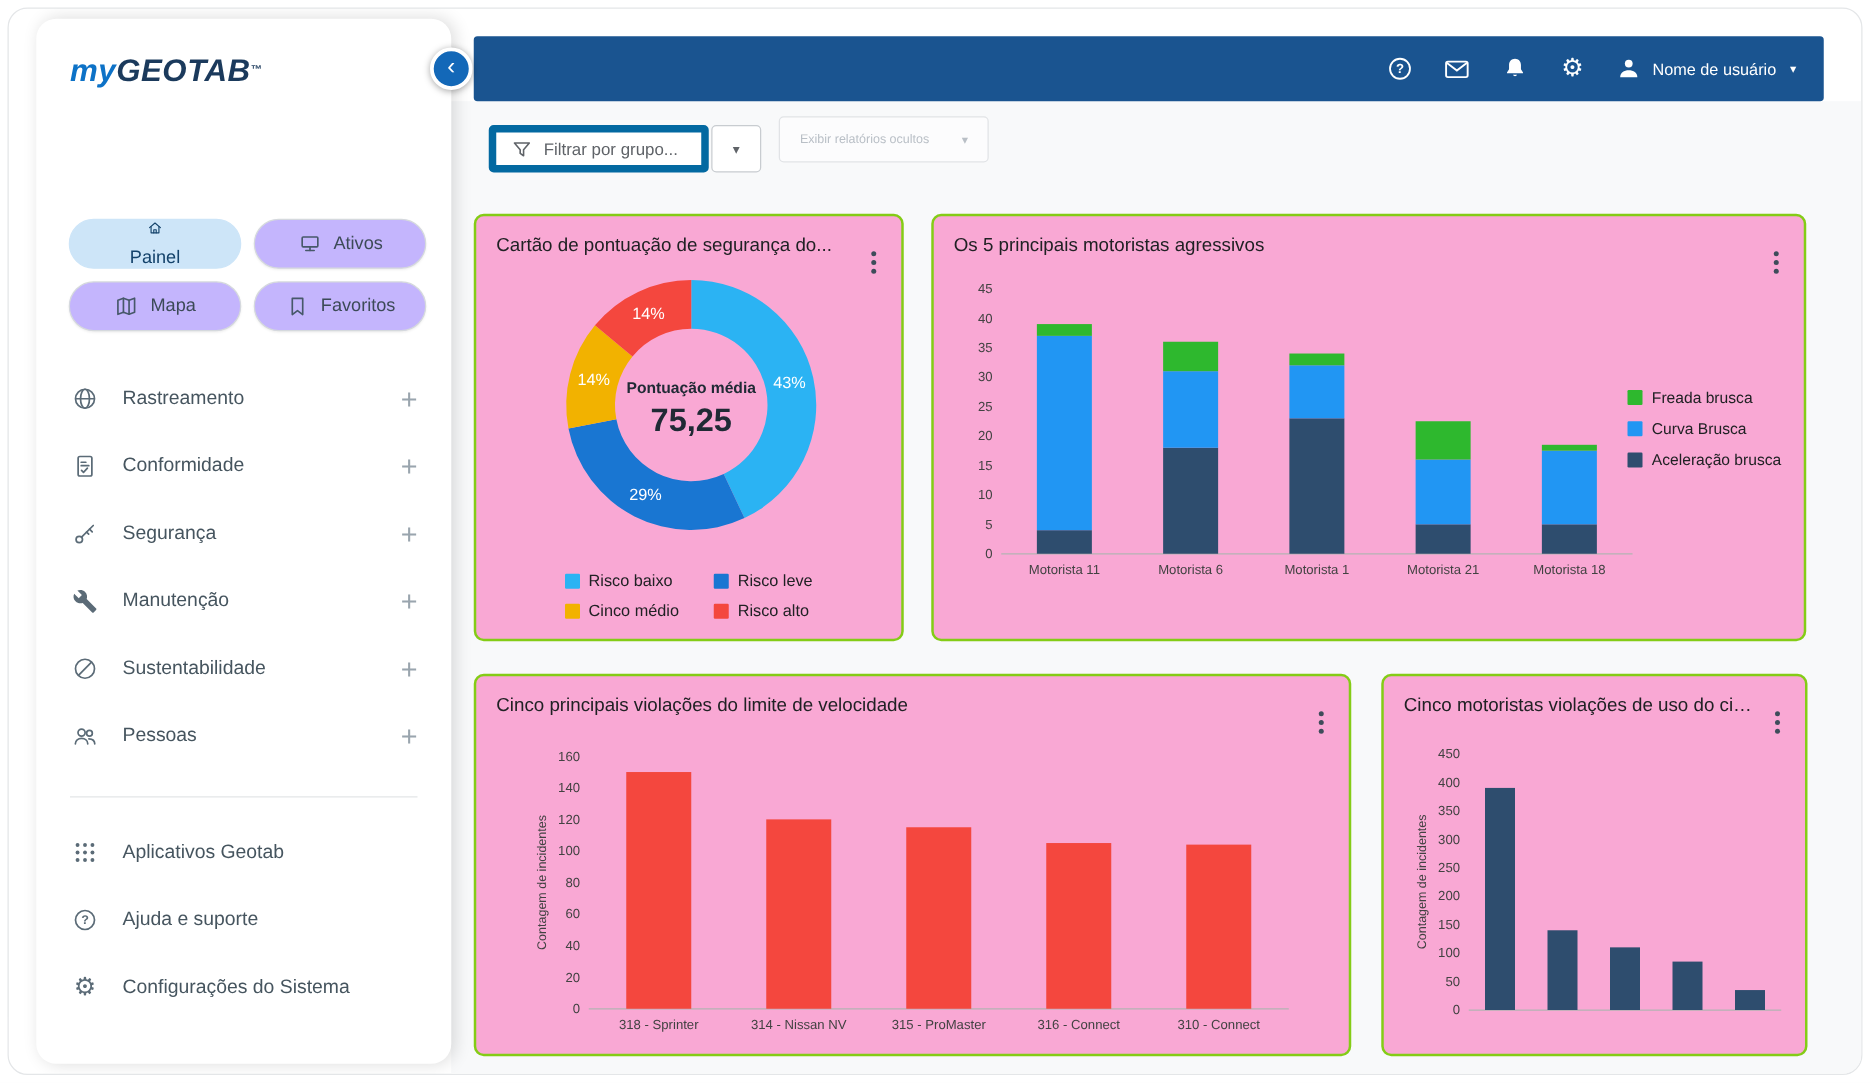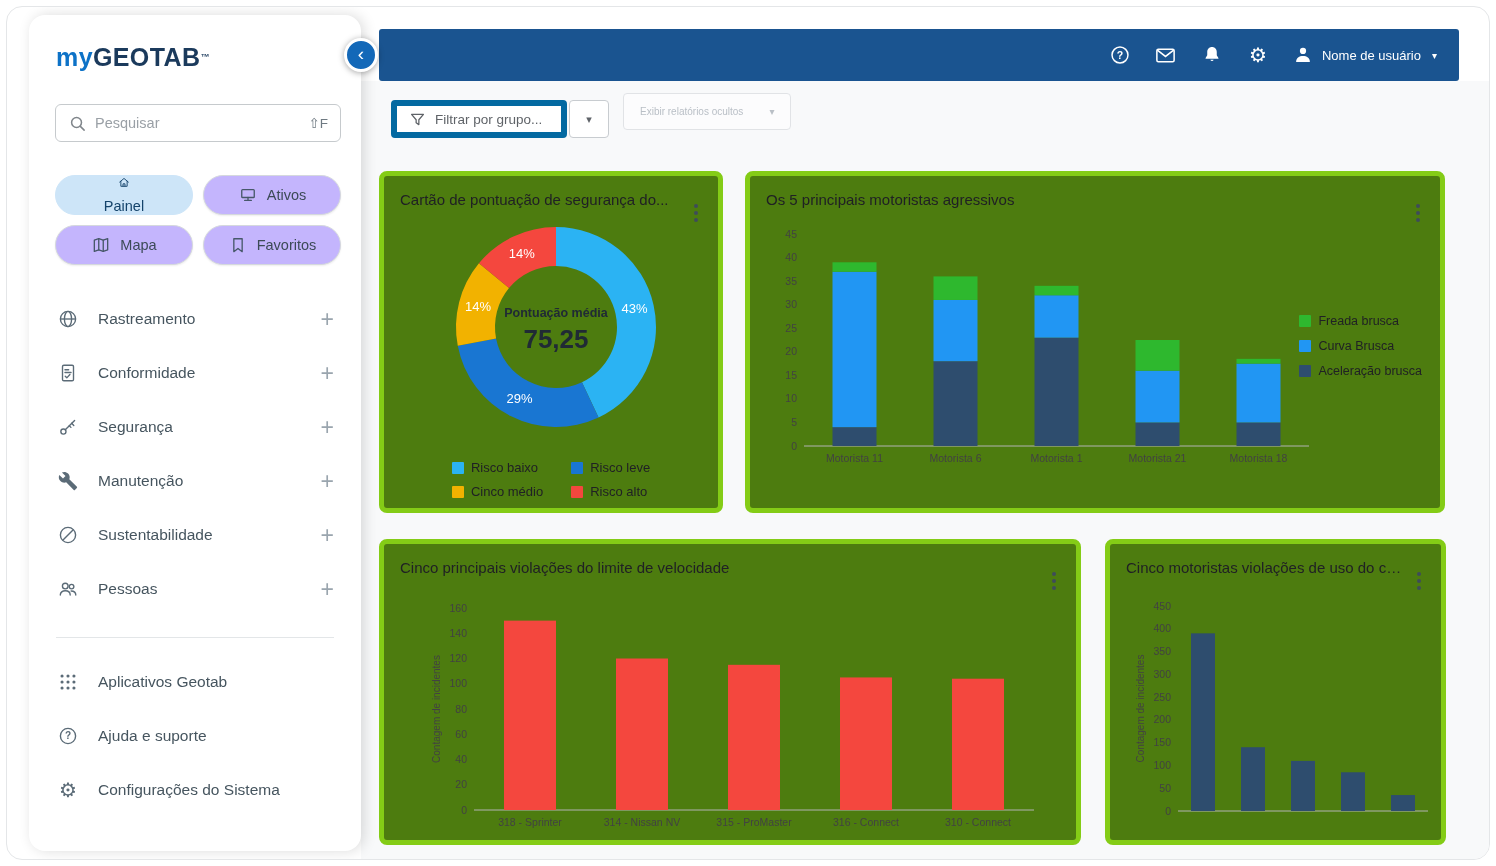--- a/index.html
+++ b/index.html
@@ -3,21 +3,21 @@
 <meta charset="utf-8">
 <style>
   * { margin:0; padding:0; box-sizing:border-box; }
   html,body { width:1496px; height:866px; background:#fff; font-family:"Liberation Sans",sans-serif; overflow:hidden; }
   body { position:relative; }
   .frame { position:absolute; inset:6px; border:1px solid #e4e6e8; border-radius:16px; background:#fff; overflow:hidden; }
 
   
   .sidebar { position:absolute; left:22px; top:8px; width:332px; bottom:8px; background:#fff;
              border-radius:16px; box-shadow:3px 0 14px rgba(0,0,0,.14); z-index:10; }
-  .logo { position:absolute; top:28px; left:27px; font-weight:bold; letter-spacing:.4px; white-space:nowrap; }
+  .logo { position:absolute; top:28px; left:27px; font-weight:bold; letter-spacing:.4px; white-space:nowrap;font-style:italic; }
   .logo-my { color:#0d72c7; font-size:25px; }
   .logo-geotab { color:#1b3a5c; font-size:25px; }
   .logo-tm { color:#1b3a5c; font-size:9px; vertical-align:super; }
 
   .search-box { position:absolute; top:89px; left:26px; right:20px; height:38px; border:1px solid #c6cacd;
                 border-radius:6px; display:flex; align-items:center; gap:8px; padding:0 12px; background:#fff; }
   .search-box input { flex:1; min-width:0; border:none; outline:none; font-size:14.5px; color:#444;
                       font-family:"Liberation Sans",sans-serif; background:transparent; }
   .search-box input::placeholder { color:#9aa0a6; }
   .shortcut { color:#6f7a82; font-size:13.5px; }
@@ -62,21 +62,21 @@
                  font-size:13.5px; color:#5f6368; display:flex; align-items:center; gap:9px; padding:0 12px;
                  cursor:pointer; font-family:"Liberation Sans",sans-serif; }
   .filter-caret { width:40px; height:38px; background:#fff; border:1px solid #c8ccd0; border-radius:4px;
                   color:#5f6368; font-size:11px; cursor:pointer; }
   .hidden-reports { position:absolute; left:616px; top:86px; height:37px; padding:0 16px; background:#fcfcfd;
                     border:1px solid #e1e3e6; border-radius:4px; color:#b9bfc6; font-size:10px;
                     display:flex; align-items:center; gap:26px; cursor:default; z-index:2;
                     font-family:"Liberation Sans",sans-serif; }
 
   
-  .card { position:absolute; background:#4d7c0f; border:5px solid #84cc16; border-radius:8px; z-index:2; }
+  .card { position:absolute; background:#f9a8d4; border:2px solid #84cc16; border-radius:8px; z-index:2; }
   .card-donut     { left:372px;  top:164px; width:344px; height:342px; }
   .card-stacked   { left:738px;  top:164px; width:700px; height:342px; }
   .card-speed     { left:372px;  top:532px; width:702px; height:306px; }
   .card-seatbelt  { left:1098px; top:532px; width:341px; height:306px; }
   .card-title { padding:15px 38px 0 16px; font-size:15px; color:#202124; white-space:nowrap;
                 overflow:hidden; text-overflow:ellipsis; }
   .kebab { position:absolute; top:14px; right:8px; width:28px; height:30px; background:none; border:none;
            cursor:pointer; }
   .kebab-dots { display:block; margin:2px auto 0; width:4px; height:4px; border-radius:50%;
                 background:#3e4c5a; box-shadow:0 7px 0 #3e4c5a, 0 14px 0 #3e4c5a; }
@@ -131,28 +131,20 @@
       <span>Nome de usuário</span>
       <span class="user-caret">▾</span>
     </div>
   </header>
 
   <aside class="sidebar">
     <div class="logo">
       <span class="logo-my">my</span><span class="logo-geotab">GEOTAB</span><span class="logo-tm">™</span>
     </div>
 
-    <div class="search-box">
-      <svg width="19" height="19" viewBox="0 0 20 20">
-        <circle cx="9" cy="9" r="5.2" fill="none" stroke="#80868b" stroke-width="1.6"></circle>
-        <line x1="13" y1="13" x2="17" y2="17" stroke="#80868b" stroke-width="1.6" stroke-linecap="round"></line>
-      </svg>
-      <input placeholder="Pesquisar" style="">
-      <span class="shortcut">⇧F</span>
-    </div>
 
     <div class="quick-grid">
       <button class="pill active">
         <svg width="20" height="20" viewBox="0 0 24 24" fill="none" stroke="#14436b" stroke-width="1.7" stroke-linecap="round" stroke-linejoin="round">
           <path d="M4 11.2 12 4.5l8 6.7"></path>
             <path d="M6.2 9.8V19h11.6V9.8"></path>
             <path d="M10.2 19v-4.6h3.6V19"></path>
         </svg>
         <span>Painel</span>
       </button>

